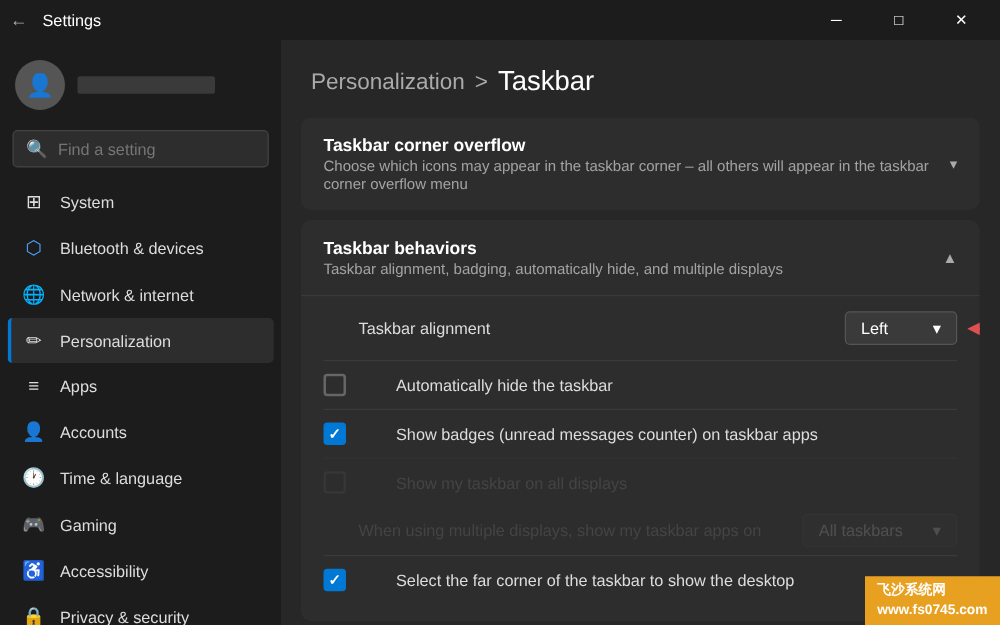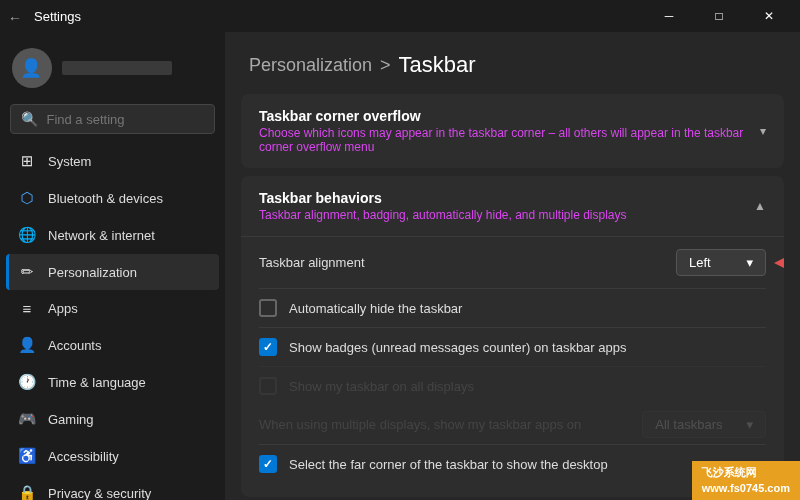--- a/index.html
+++ b/index.html
@@ -179,21 +179,21 @@
       padding: 14px 18px;
       cursor: pointer;
     }
     .section-header-text .section-title {
       font-size: 14px;
       font-weight: 600;
       color: #fff;
     }
     .section-header-text .section-subtitle {
       font-size: 12px;
-      color: #d946ef;
+      color: #a3a3a3;
       margin-top: 2px;
     }
     .chevron {
       font-size: 12px;
       color: #aaa;
     }
 
     .section-body {
       padding: 0 18px 14px 18px;
       border-top: 1px solid #3a3a3a;
@@ -201,20 +201,21 @@
 
     .setting-row {
       display: flex;
       align-items: center;
       justify-content: space-between;
       padding: 12px 0;
     }
     .setting-label {
       font-size: 13px;
       color: #ddd;
+      margin-left: 28px;
     }
 
     .dropdown-btn {
       display: flex;
       align-items: center;
       gap: 8px;
       background: #3a3a3a;
       border: 1px solid #555;
       border-radius: 4px;
       padding: 5px 12px;

